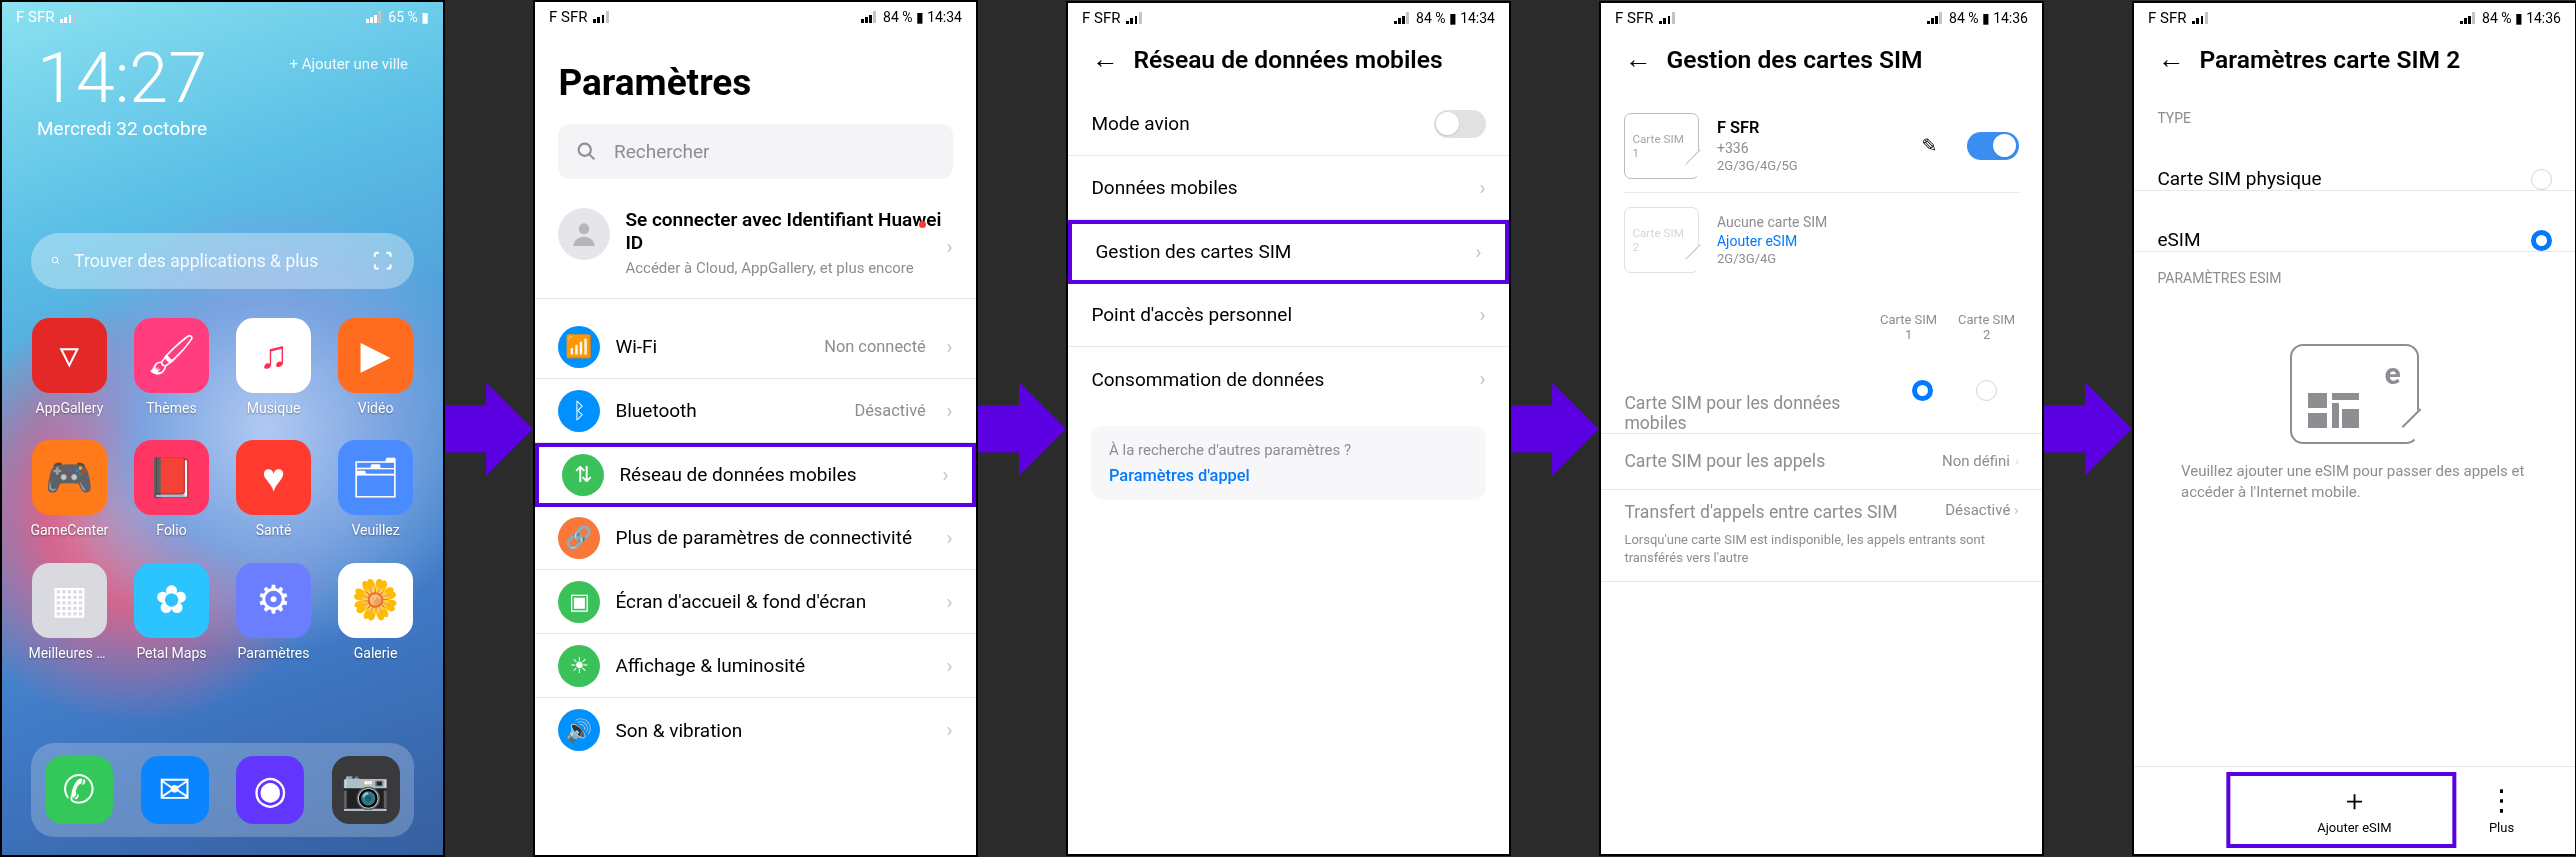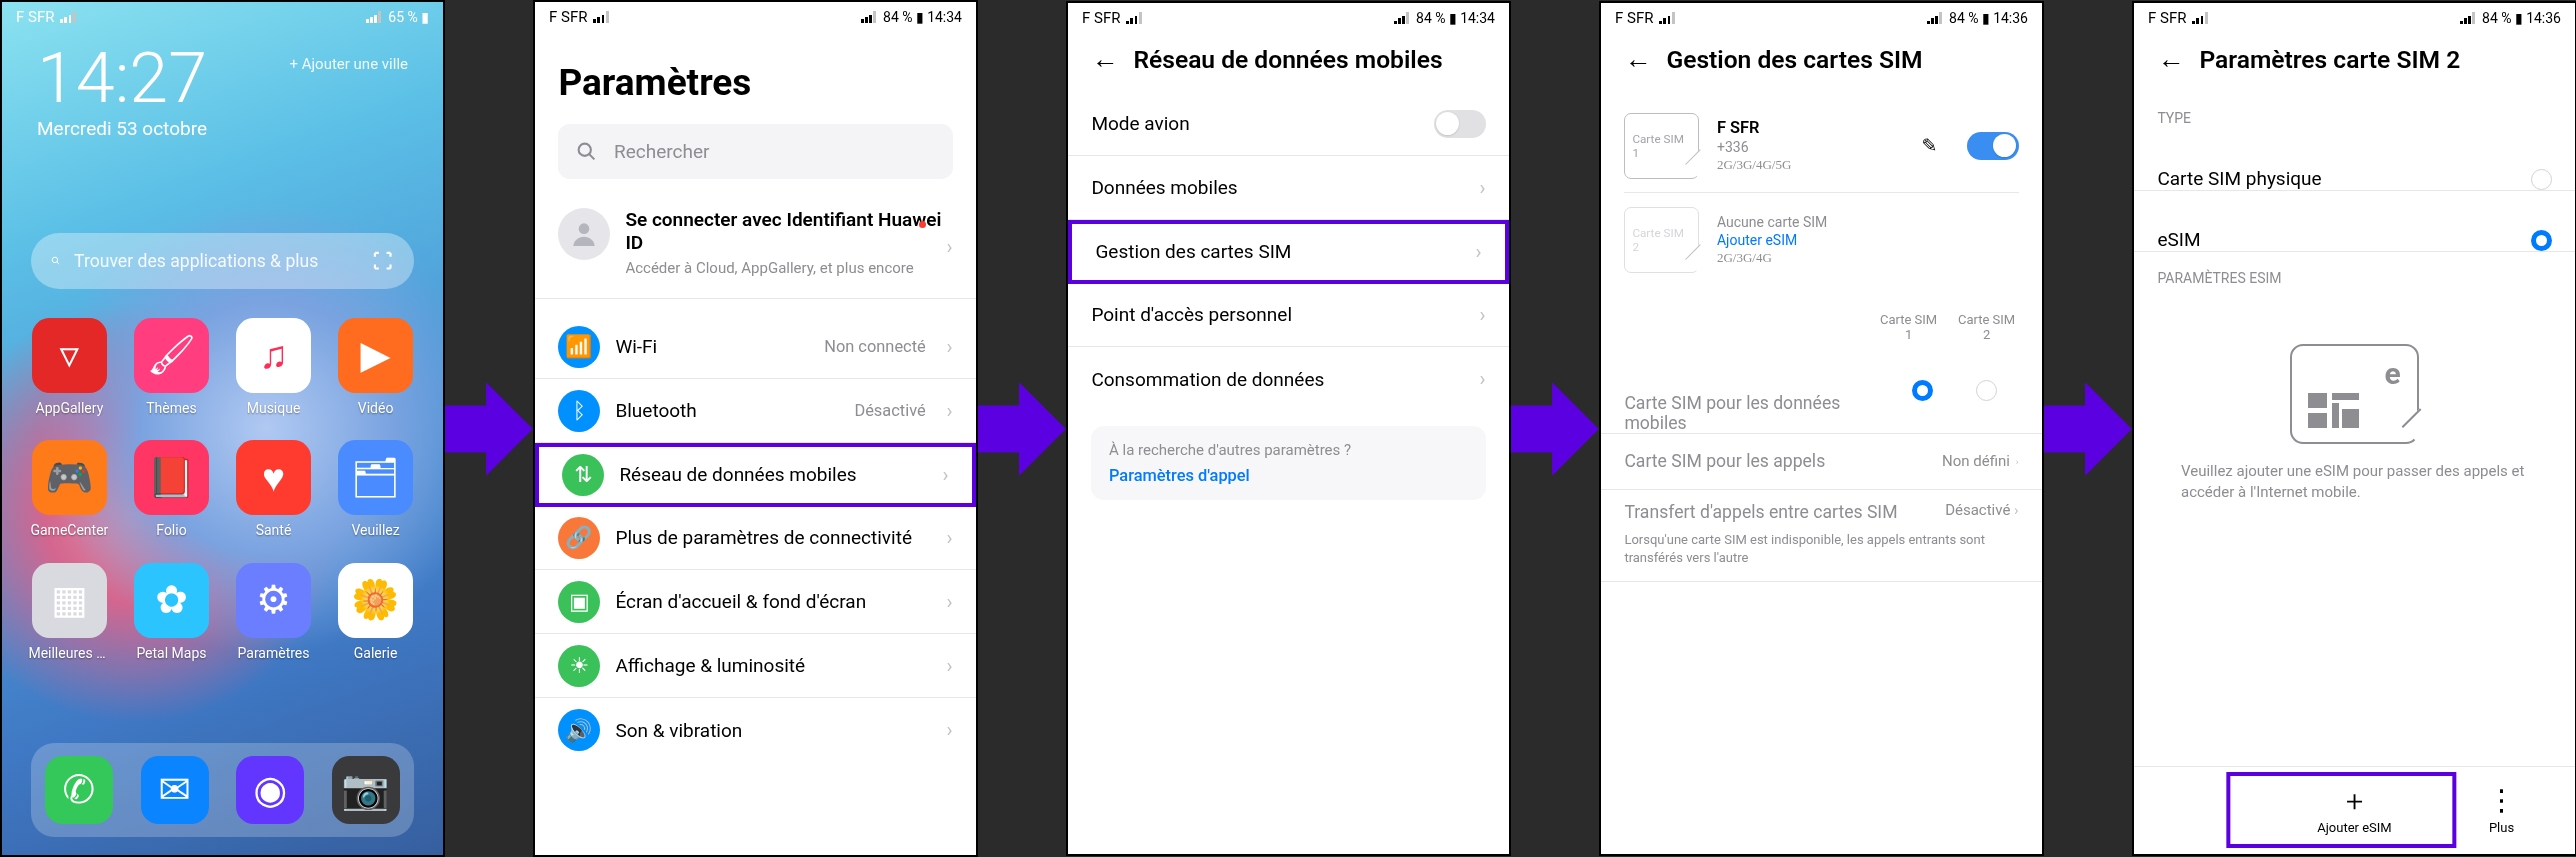--- a/index.html
+++ b/index.html
@@ -185,21 +185,21 @@
   }
   .sim-chip .corner {
     position:absolute; right:-1.8px; bottom:-1.8px; width:21px; height:21px;
     background:#fff; border-left:1.8px solid #bcbcc2;
     transform:rotate(45deg); transform-origin:bottom right;
   }
   .sim-chip.dim{border-color:#e0e0e4;color:#d5d5da;}
   .sim-info{flex:1;display:flex;flex-direction:column;gap:2.3px;}
   .sim-info .l1{font-size:16.4px;font-weight:600;}
   .sim-info .l2{font-size:14px;color:var(--grey-tx);}
-  .sim-info .l3{font-size:13px;color:var(--grey-tx);font-family:Liberation Serif, serif;}
+  .sim-info .l3{font-size:13px;color:var(--grey-tx);}
   .sim-info .link{color:var(--blue);font-size:14px;}
   .edit-pencil{color:#000;font-size:19px;margin-right:11.7px;}
 
   .col-head {
     display:flex; font-size:13px; color:var(--grey-tx);
     padding:17.6px 23.4px 7px; justify-content:flex-end; gap:14px;
   }
   .col-head span{width:64px;text-align:center;}
   .choice-row {
     display:flex; align-items:center; padding:0 23.4px; min-height:59px;
@@ -293,21 +293,21 @@
           <span></span>
           <span></span>
           <span></span>
         </span>
       <span>65 % ▮</span>
     </div>
   </div>
   <div class="p1-clock">
     <div class="addcity">Ajouter une ville</div>
     <div class="time">14:27</div>
-    <div class="date">Mercredi 53 octobre</div>
+    <div class="date">Mercredi 32 octobre</div>
   </div>
   <div class="p1-search">
     <svg class="sv" viewBox="0 0 24 24">
         <circle cx="10" cy="10" r="7" fill="none" stroke="#fff" stroke-width="2.4"></circle>
         <line x1="15" y1="15" x2="21" y2="21" stroke="#fff" stroke-width="2.4"></line>
       </svg>
     <input placeholder="Trouver des applications &amp; plus" style="">
     <svg class="sv" viewBox="0 0 24 24" style="font-size:23.4px">
         <path d="M4 4h4M4 4v4M20 4h-4M20 4v4M4 20h4M4 20v-4M20 20h-4M20 20v-4" stroke="#fff" stroke-width="2.2" fill="none"></path>
       </svg>

